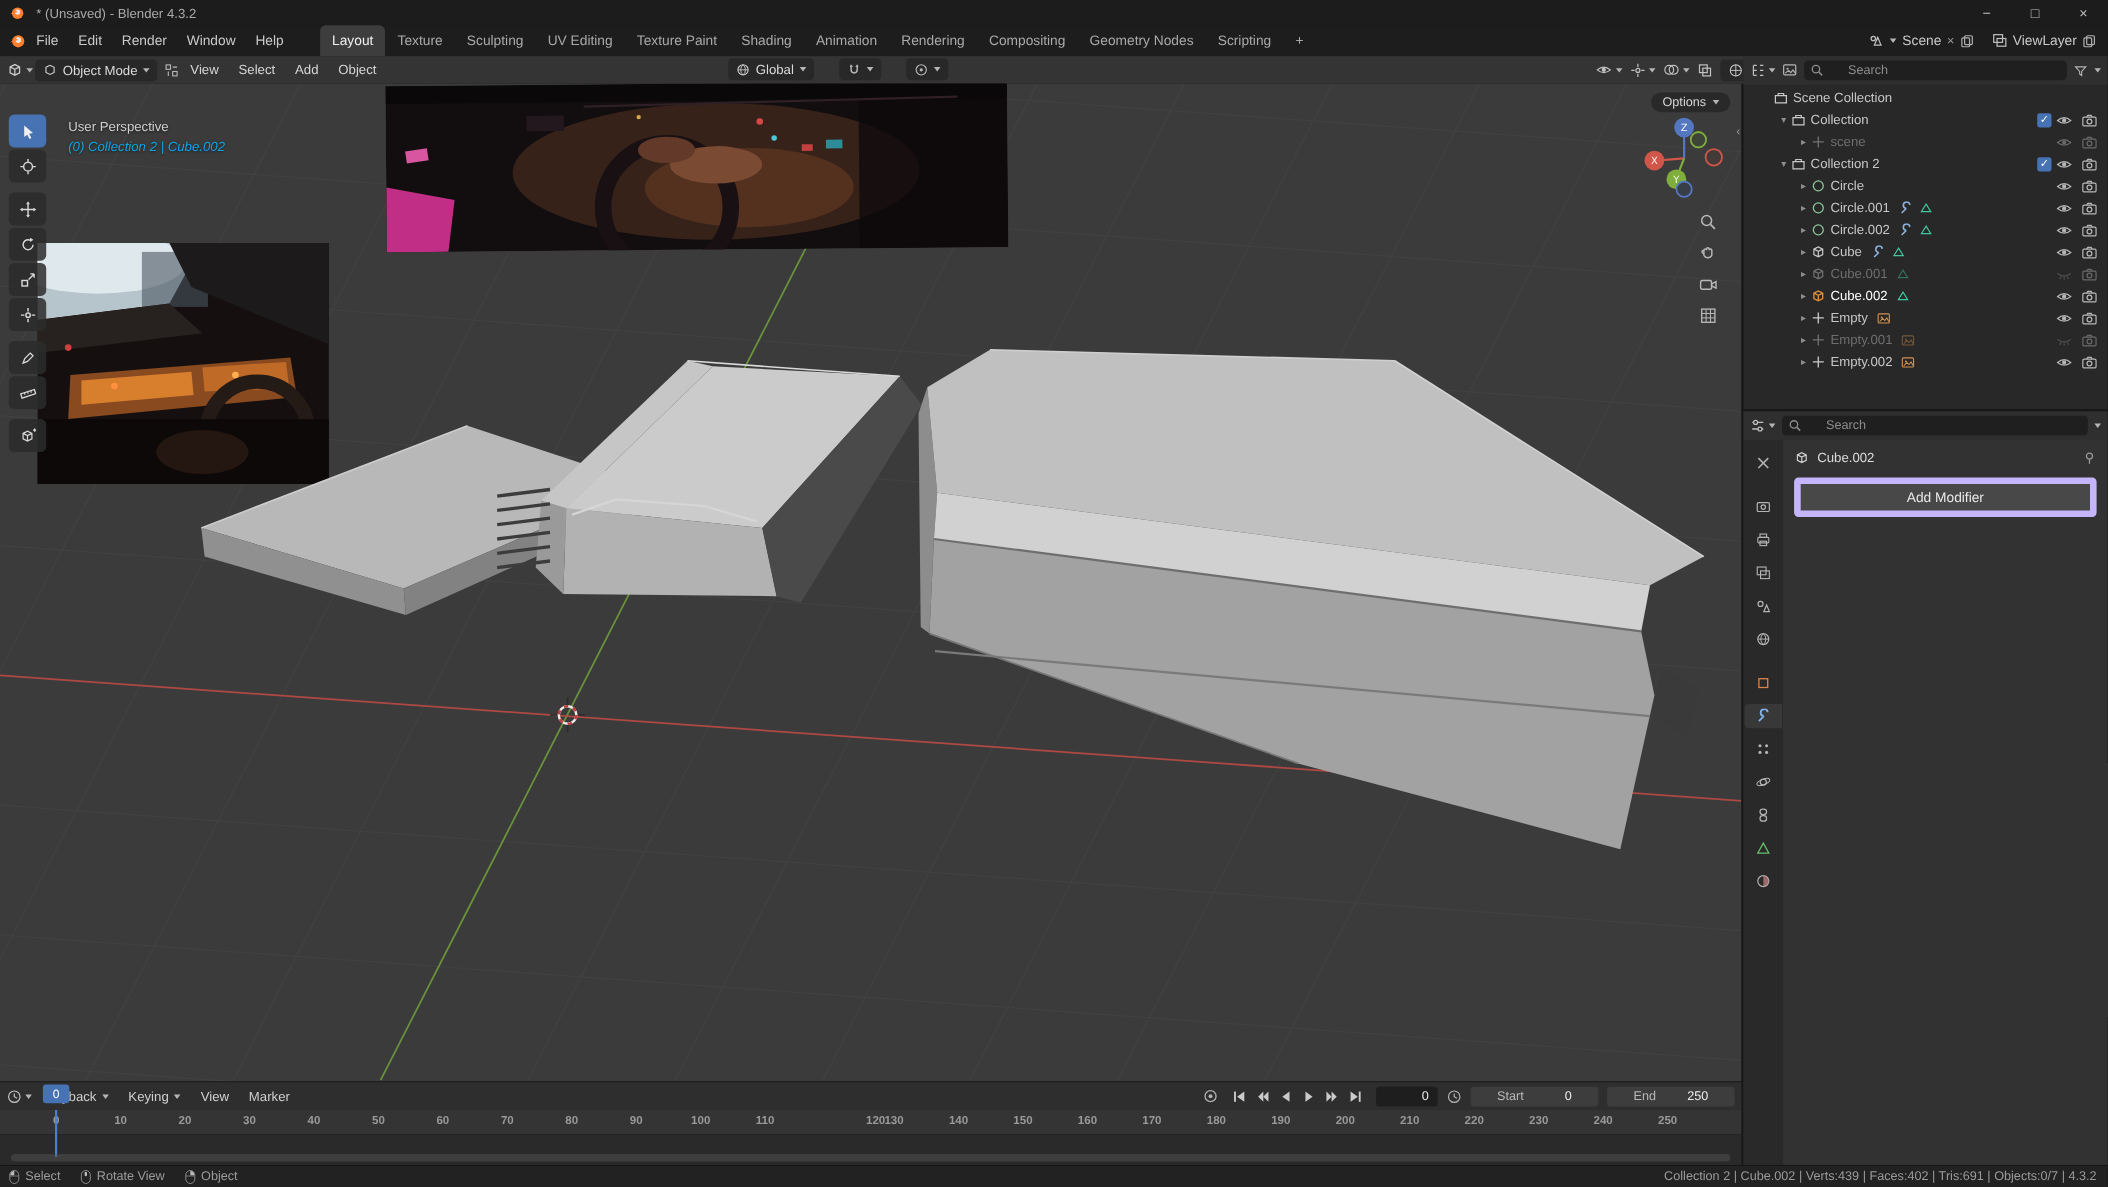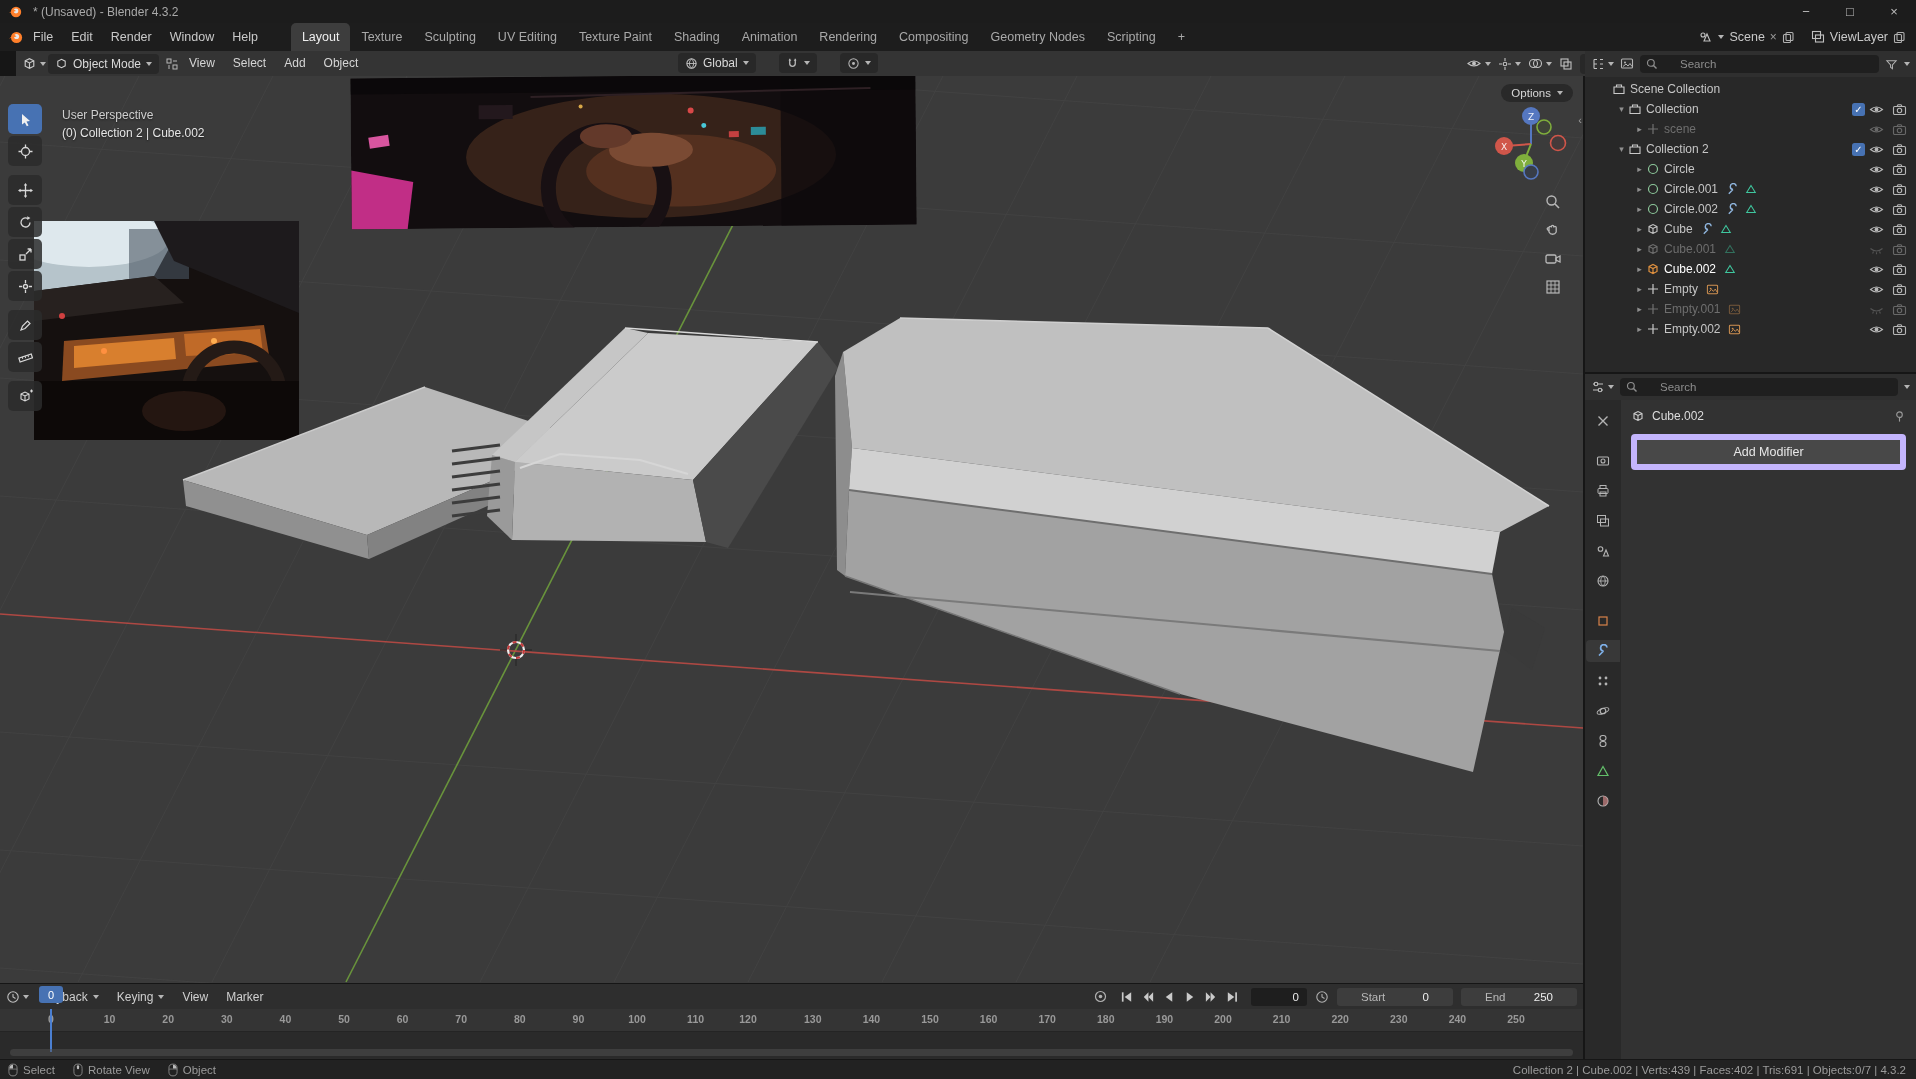--- a/index.html
+++ b/index.html
@@ -18,35 +18,35 @@
   
   #topbar{left:0;top:23px;width:1916px;height:28px;background:#1d1d1d;display:flex;align-items:center;font-size:12.5px;}
   .menu-item{padding:0 9px;line-height:28px;color:#c9c9c9;}
   .ws-tabs{display:flex;margin-left:24px;height:28px;align-items:stretch;}
   .ws-tab{padding:0 11px;display:flex;align-items:center;font-size:12.5px;color:#a9a9a9;border-radius:5px 5px 0 0;}
   .ws-tab.active{background:#3d3d3d;color:#efefef;}
   .topbar-right{margin-left:auto;display:flex;align-items:center;gap:6px;padding-right:10px;color:#c9c9c9;}
   .tbr-group{display:flex;align-items:center;gap:5px;}
 
   
-  #vp-header{left:16px;top:51px;width:1682px;height:25px;background:#343434;display:flex;align-items:center;font-size:12px;color:#dadada;gap:2px;padding-left:6px;box-sizing:border-box;}
+  #vp-header{left:0;top:51px;width:1682px;height:25px;background:#343434;display:flex;align-items:center;font-size:12px;color:#dadada;gap:2px;padding-left:6px;box-sizing:border-box;}
   .dd{display:flex;align-items:center;gap:5px;background:#282828;border-radius:4px;height:20px;padding:0 7px;}
   .hd-menu{padding:0 8px;line-height:25px;color:#d5d5d5;}
   .vph-center{position:absolute;left:662px;top:2px;display:flex;gap:23px;align-items:center;}
   .vph-right{margin-left:auto;display:flex;align-items:center;gap:7px;padding-right:6px;}
   .icon-btn{display:flex;align-items:center;gap:3px;}
   .shade-group{display:flex;align-items:center;background:#282828;border-radius:4px;padding:1px 3px;gap:3px;}
   .shade-btn{width:22px;height:18px;display:flex;align-items:center;justify-content:center;border-radius:3px;}
   .shade-btn.active{background:#545454;}
   .caret{width:0;height:0;border-left:3.5px solid transparent;border-right:3.5px solid transparent;border-top:4px solid #b5b5b5;display:inline-block;}
 
   
   #viewport{left:0;top:76px;width:1583px;height:907px;background:#3b3b3b;overflow:hidden;}
   .vp-overlay-text{position:absolute;left:62px;top:30px;font-size:12px;line-height:18px;color:#cfcfcf;text-shadow:0 1px 2px rgba(0,0,0,.55);}
-  .vp-overlay-text .l2{color:#e5e5e5;}
+  .vp-overlay-text .l2{color:#0ea5e9;font-style:italic;}
   .toolbar{position:absolute;left:8px;top:28px;display:flex;flex-direction:column;gap:2px;}
   .tool-btn{width:34px;height:30px;background:rgba(44,44,44,.85);border-radius:5px;display:flex;align-items:center;justify-content:center;}
   .tool-btn.active{background:#4772b3;}
   .tool-gap{margin-top:7px;}
   .options-btn{position:absolute;right:10px;top:8px;background:rgba(36,36,36,.78);border-radius:10px;padding:3px 10px;font-size:11.5px;color:#d6d6d6;display:flex;align-items:center;gap:6px;}
   .gizmo{position:absolute;right:12px;top:26px;}
   .nav-icons{position:absolute;right:22px;top:118px;display:flex;flex-direction:column;gap:13px;align-items:center;opacity:.9;}
   .npanel-arrow{position:absolute;right:1px;top:38px;color:#9a9a9a;font-size:11px;}
 
   
@@ -1013,21 +1013,21 @@
       <span class="tick" style="left: 168.2px;">20</span>
       <span class="tick" style="left: 226.8px;">30</span>
       <span class="tick" style="left: 285.4px;">40</span>
       <span class="tick" style="left: 344px;">50</span>
       <span class="tick" style="left: 402.6px;">60</span>
       <span class="tick" style="left: 461.2px;">70</span>
       <span class="tick" style="left: 519.8px;">80</span>
       <span class="tick" style="left: 578.4px;">90</span>
       <span class="tick" style="left: 637px;">100</span>
       <span class="tick" style="left: 695.6px;">110</span>
-      <span class="tick" style="left: 748px; text-align: right;">120</span>
+      <span class="tick" style="left: 796px; text-align: right;">120</span>
       <span class="tick" style="left: 812.8px;">130</span>
       <span class="tick" style="left: 871.4px;">140</span>
       <span class="tick" style="left: 930px;">150</span>
       <span class="tick" style="left: 988.6px;">160</span>
       <span class="tick" style="left: 1047.2px;">170</span>
       <span class="tick" style="left: 1105.8px;">180</span>
       <span class="tick" style="left: 1164.4px;">190</span>
       <span class="tick" style="left: 1223px;">200</span>
       <span class="tick" style="left: 1281.6px;">210</span>
       <span class="tick" style="left: 1340.2px;">220</span>

